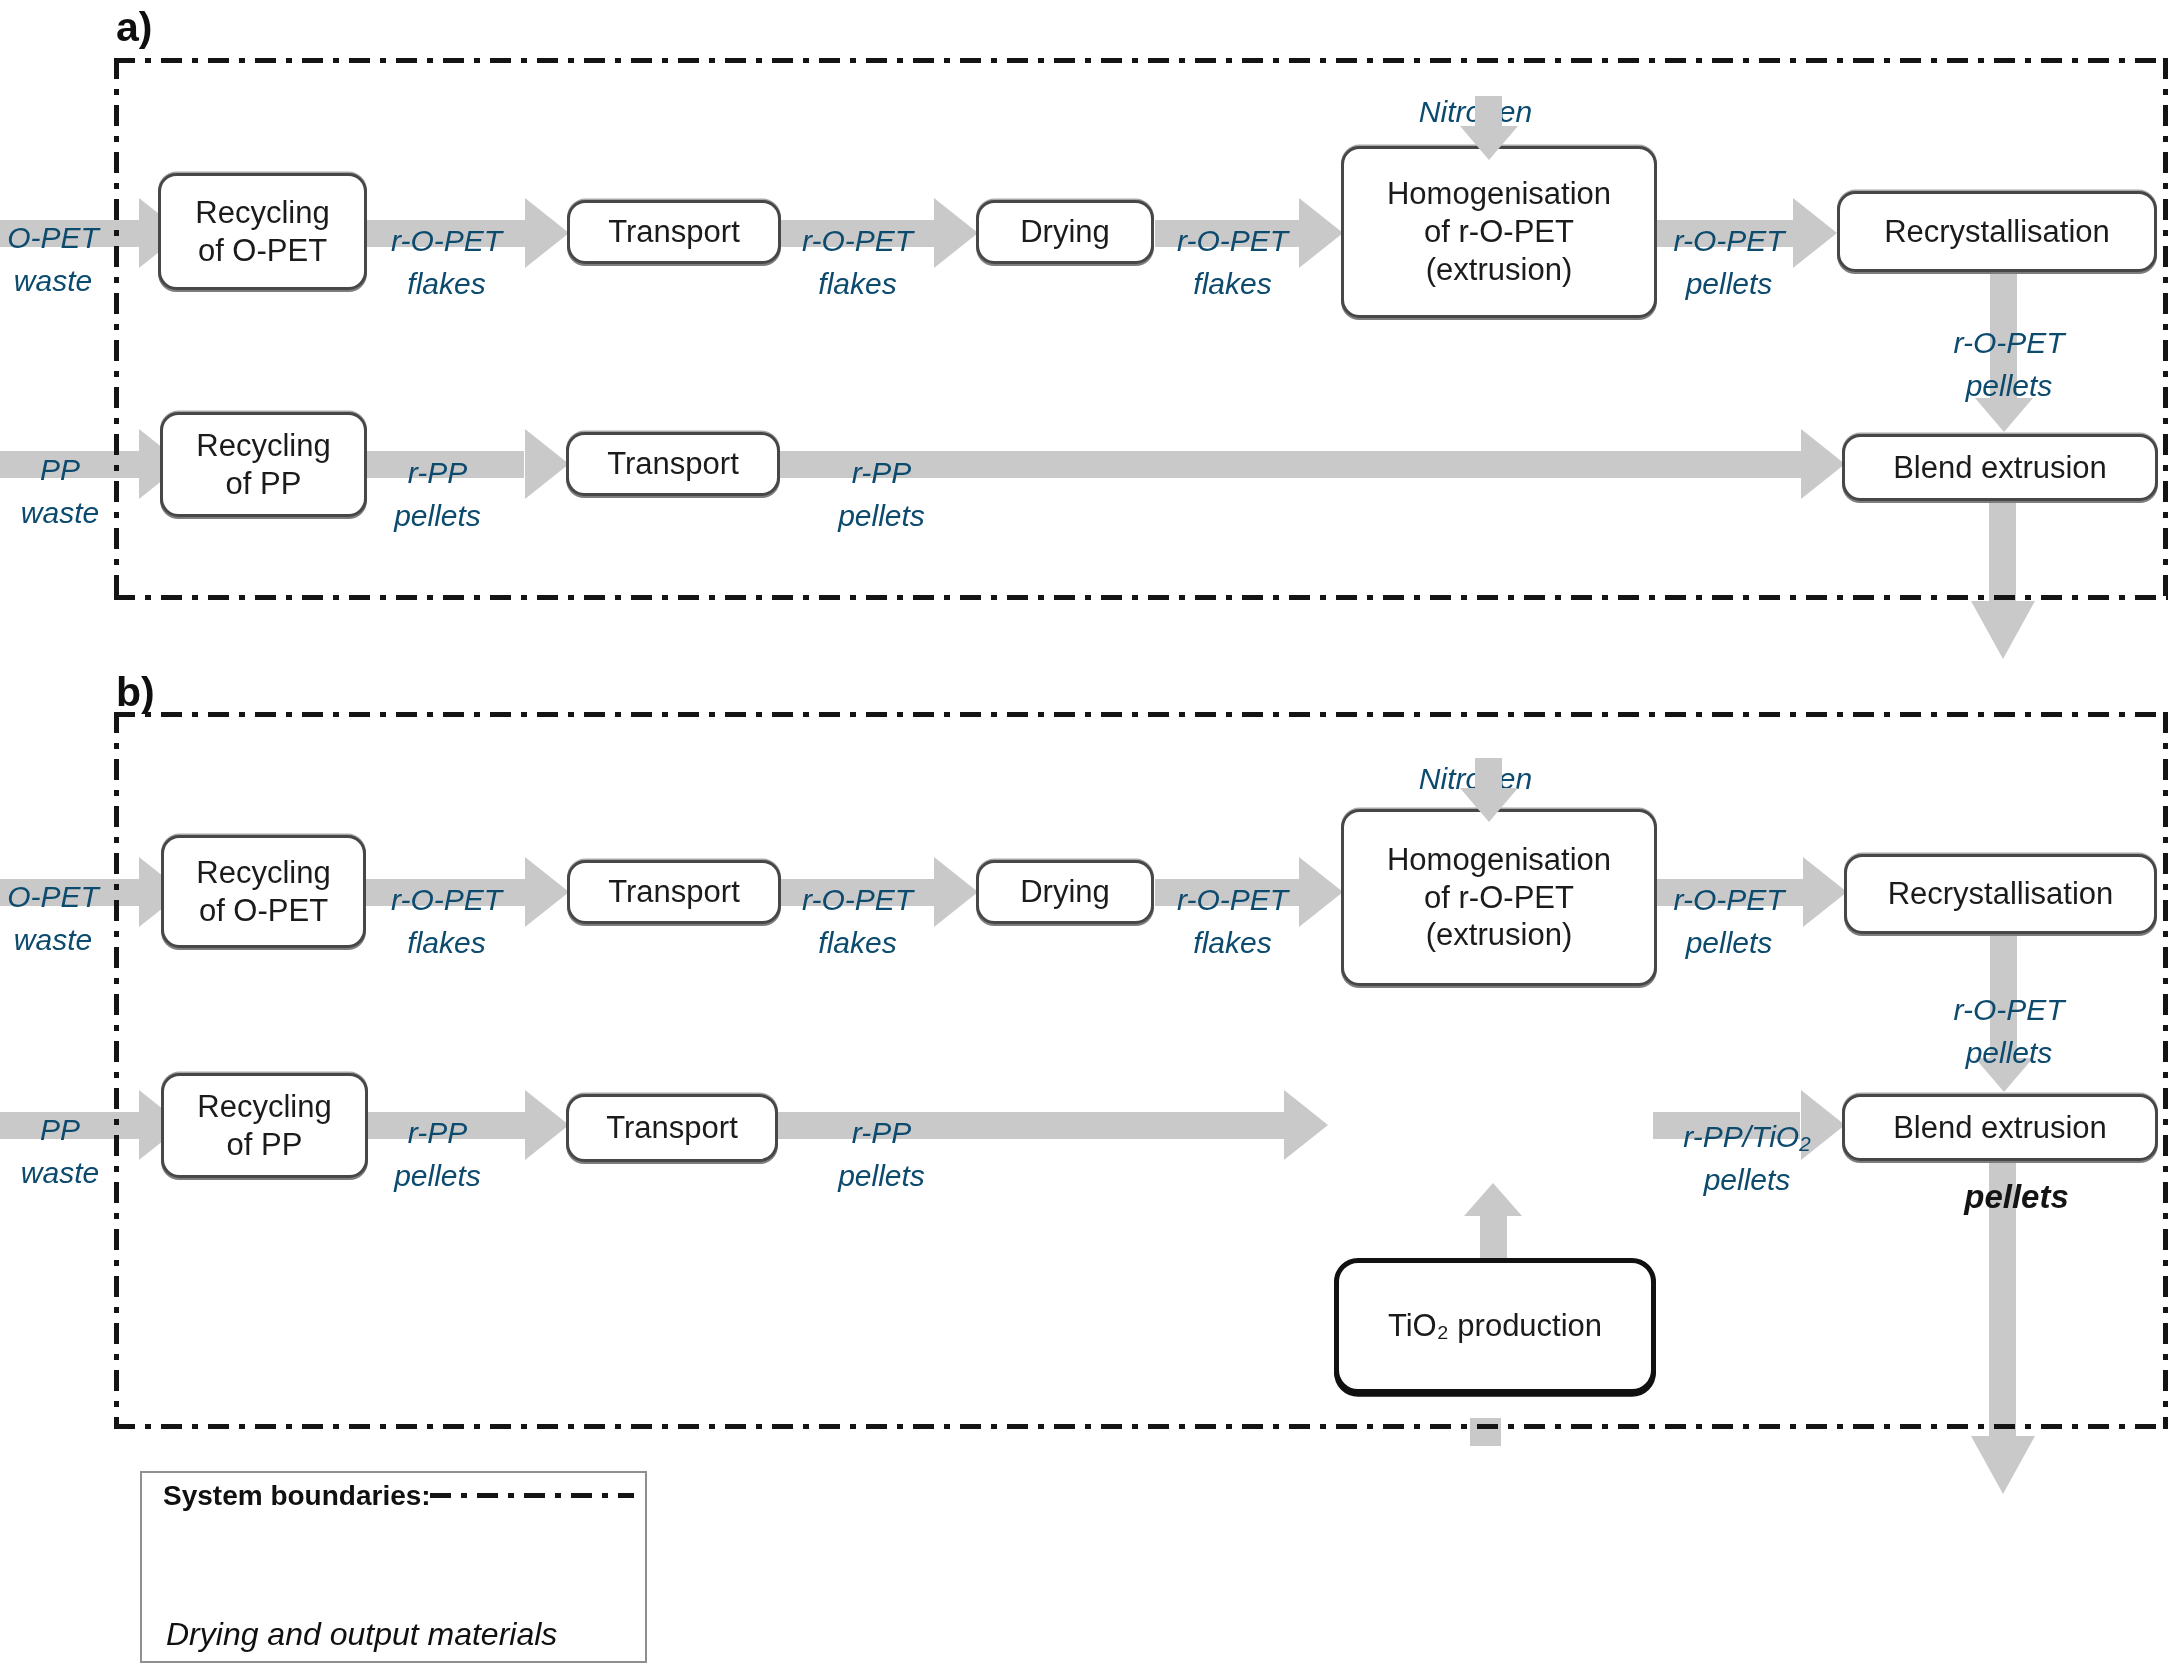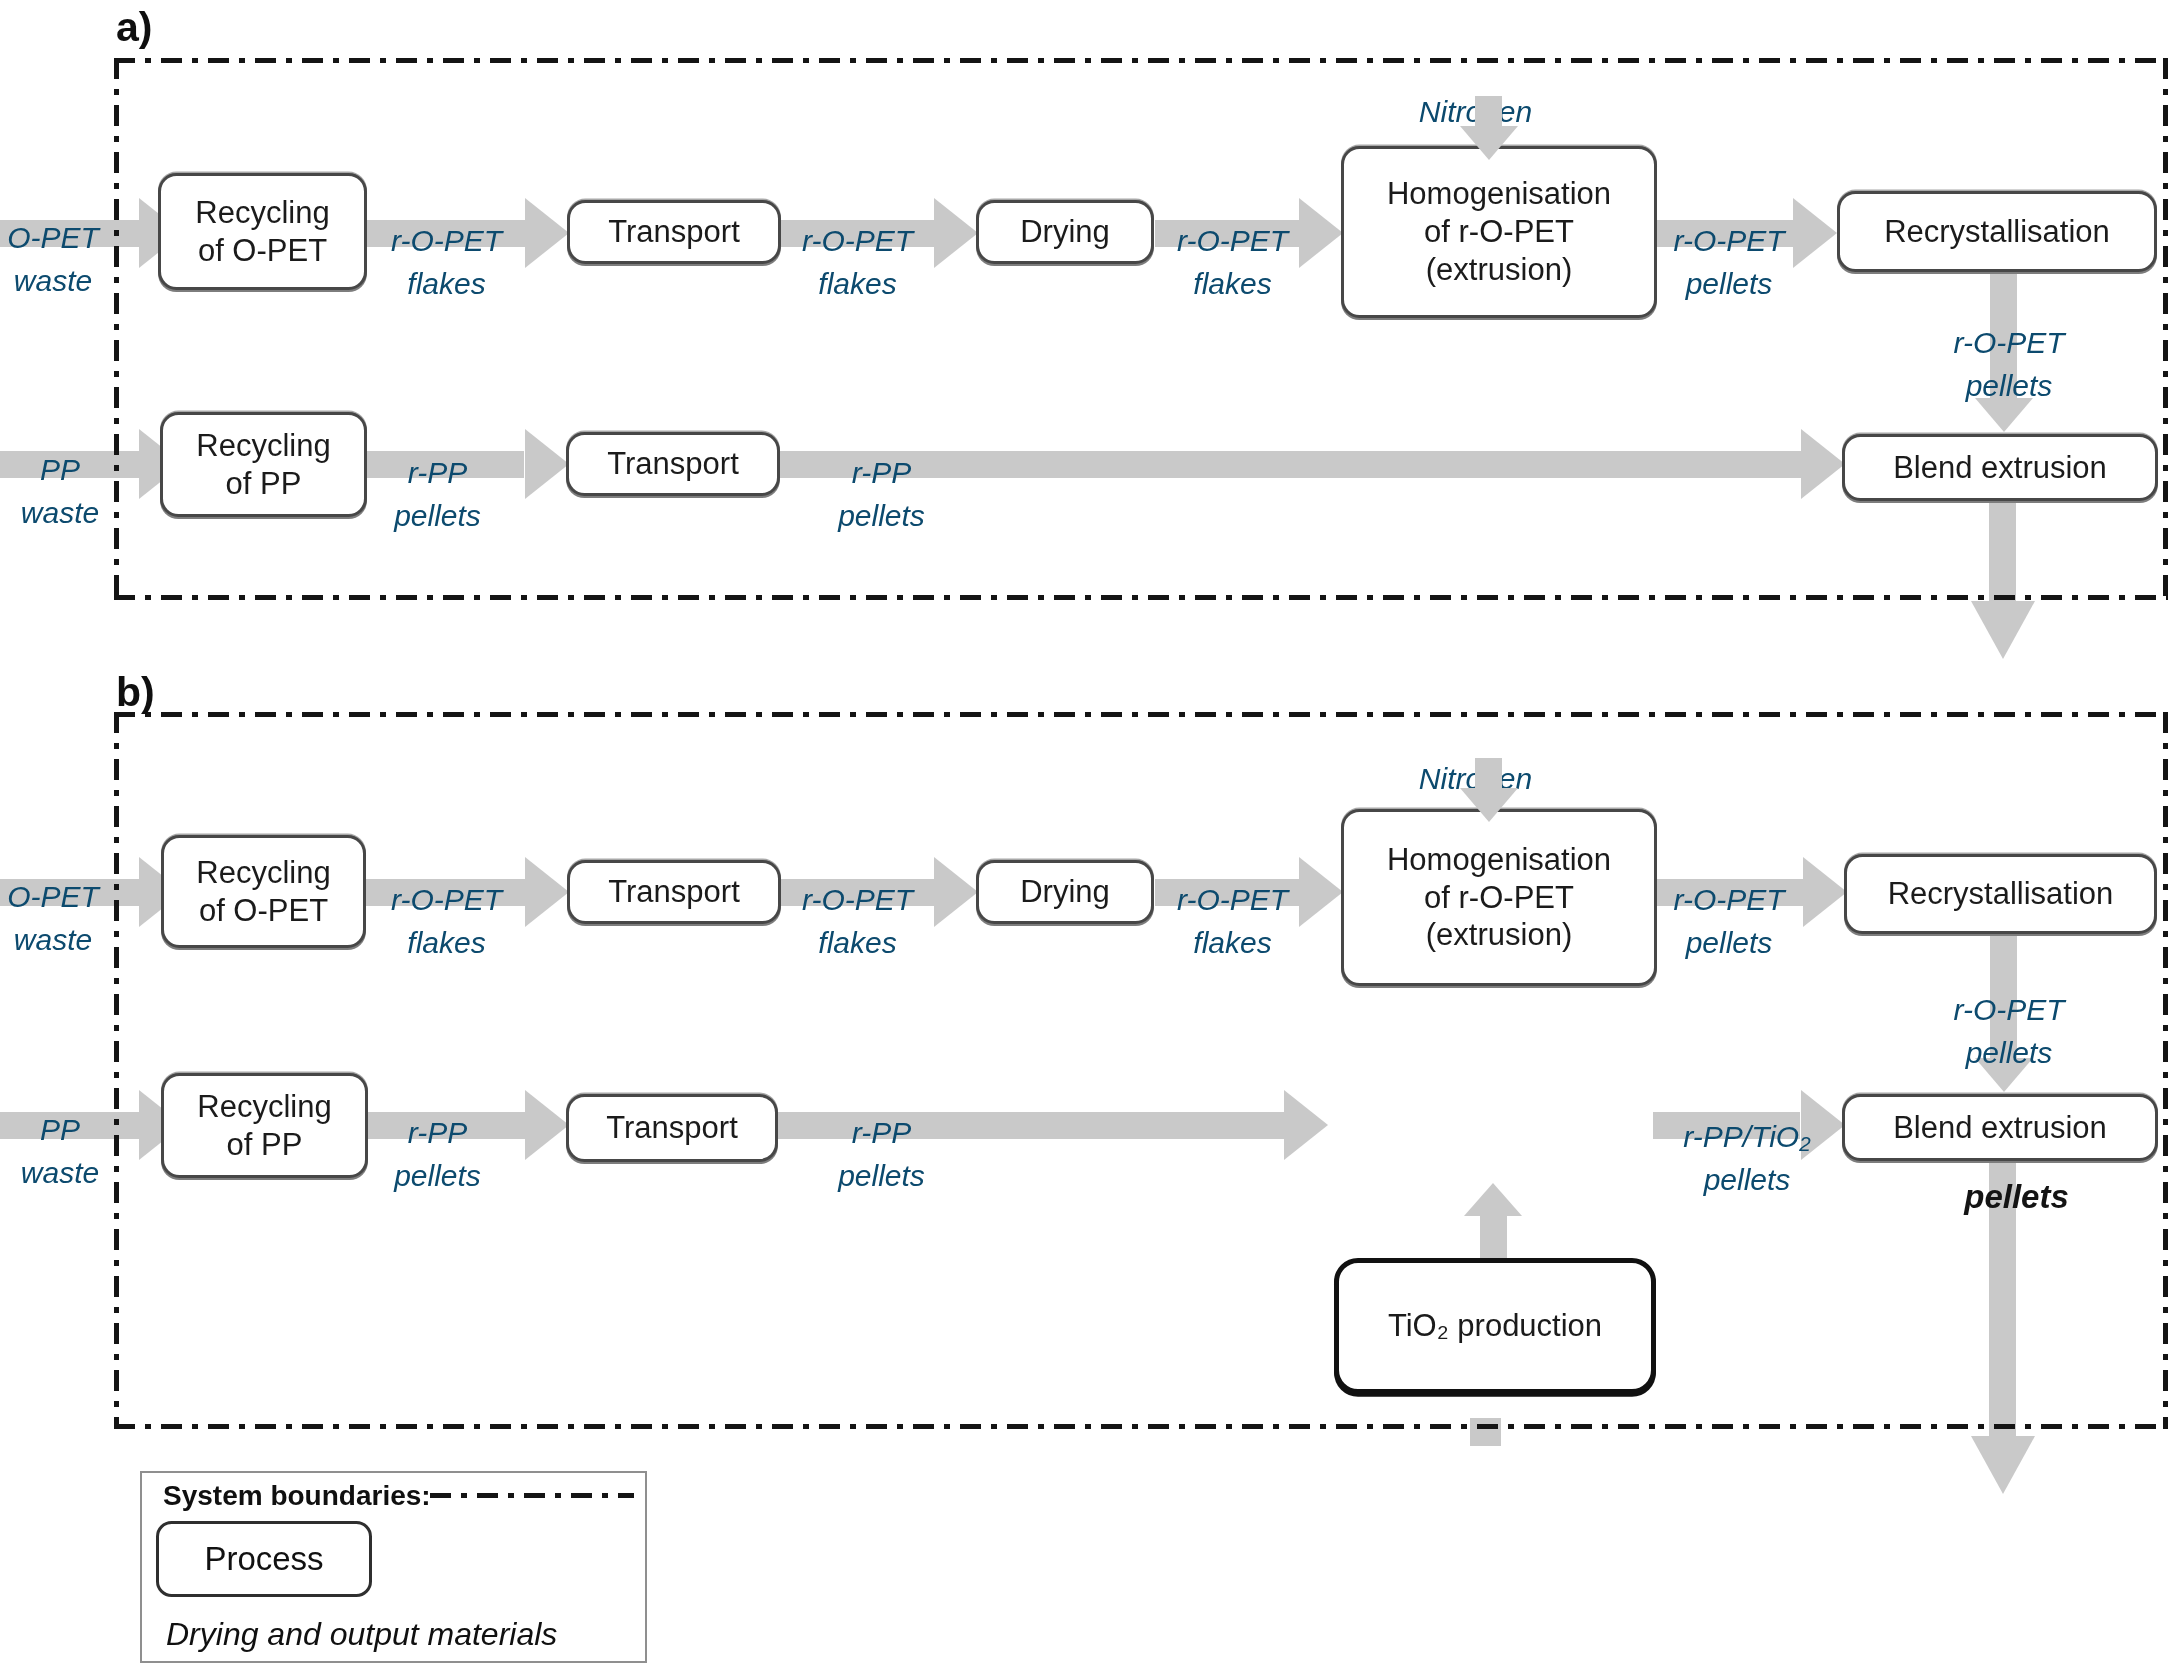--- a/index.html
+++ b/index.html
@@ -264,19 +264,16 @@
 
   <div class="body-v" style="left:1989px;top:1160px;height:276px;"></div>
   <div class="hd big" style="left:1971px;top:1436px;"></div>
   <div class="out" style="left:1854px;top:1174px;width:325px;">
     <div>pellets</div>
   </div>
 
   <div class="lgbox" style="left:140px;top:1471px;width:507px;height:192px;"></div>
   <div class="lgtitle" style="left:163px;top:1480px;">System boundaries:</div>
   <div class="dashH" style="left:430px;top:1493px;width:204px;"></div>
-  <div class="pbox" style="left:156px;top:1521px;width:216px;height:76px;">
-    <span>Process</span>
-  </div>
   <div class="lgmat" style="left:166px;top:1616px;">Drying and output materials</div>
 
 </div>
 
 
 </body></html>

